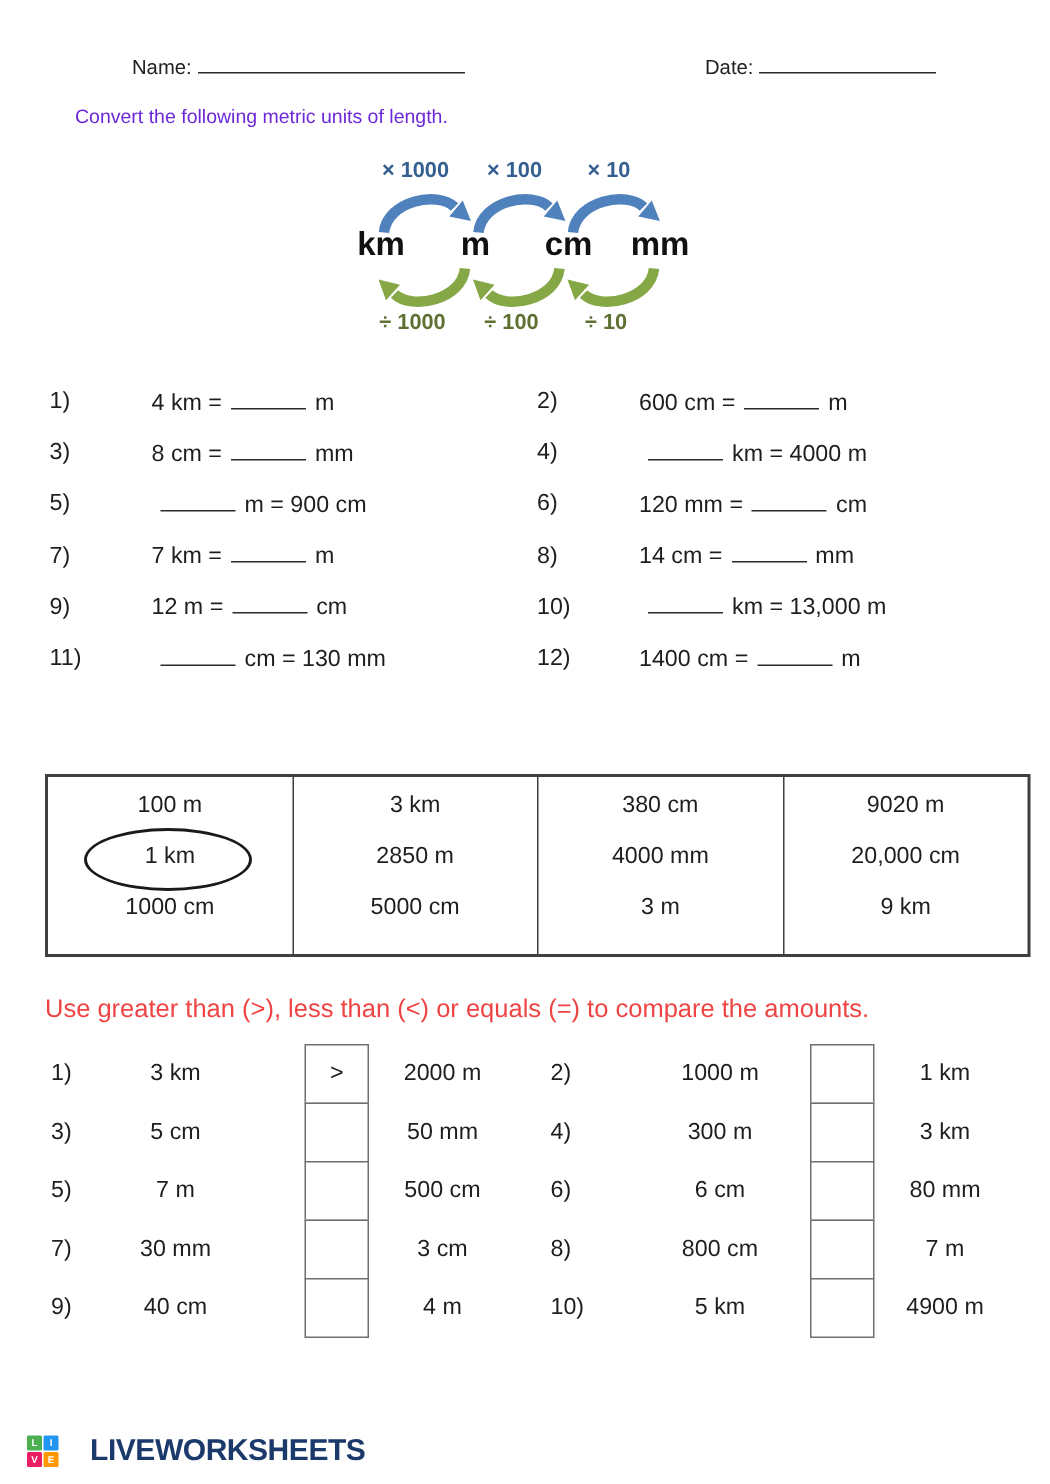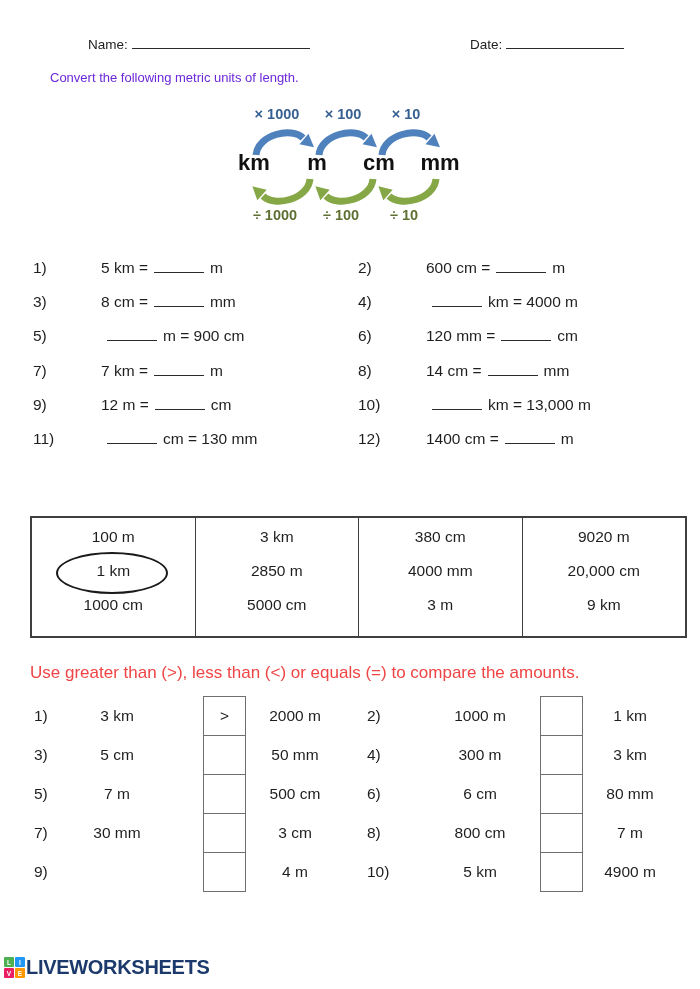--- a/index.html
+++ b/index.html
@@ -45,21 +45,21 @@
   .cmp { position:absolute; left:30px; top:696px; width:645px; height:198px; }
   .cmprow { position:absolute; left:0; width:100%; height:39px; line-height:39px; font-size:15.5px; }
   .cnum2 { position:absolute; width:46px; }
   .camt { position:absolute; width:114px; text-align:center; white-space:nowrap; }
   .bcol { position:absolute; top:0; width:41px; }
   .bcell { height:38px; width:41px; border:1px solid #6f6f6f; margin-top:-1px; background:#fff;
            text-align:center; line-height:38px; font-size:15.5px; color:#1b1b1b; }
   .bcell:first-child { margin-top:0; }
 
   
-  .footer { position:absolute; left:4px; top:956px; display:flex; align-items:center; gap:1px; }
+  .footer { position:absolute; left:18px; top:956px; display:flex; align-items:center; gap:21px; }
   .lw-icon { display:grid; grid-template-columns:10px 10px; grid-template-rows:10px 10px; gap:1px; }
   .sq { display:flex; align-items:center; justify-content:center; color:#fff; font-size:6.5px; font-weight:700; border-radius:1px; }
   .sq-l { background:#4caf50; }
   .sq-i { background:#2196f3; }
   .sq-v { background:#e91e63; }
   .sq-e { background:#ff9800; }
   .lw-text { font-size:20px; font-weight:700; color:#1b3a6b; letter-spacing:-0.3px; }
 </style>
 </head>
 <body>
@@ -112,21 +112,21 @@
     </svg>
 
     <span class="dlabel" style="left:38px">÷ 1000</span>
     <span class="dlabel" style="left:104px">÷ 100</span>
     <span class="dlabel" style="left:167px">÷ 10</span>
   </div>
 
   <div class="conv colL">
     <div class="crow">
       <span class="cnum">1)</span>
-      <span class="ctext"><span>5 km =</span><span class="blank"></span><span>m</span></span>
+      <span class="ctext"><span>4 km =</span><span class="blank"></span><span>m</span></span>
     </div>
     <div class="crow">
       <span class="cnum">3)</span>
       <span class="ctext"><span>8 cm =</span><span class="blank"></span><span>mm</span></span>
     </div>
     <div class="crow">
       <span class="cnum">5)</span>
       <span class="ctext"><span></span><span class="blank"></span><span>m = 900 cm</span></span>
     </div>
     <div class="crow">
@@ -239,20 +239,21 @@
     <div class="cmprow" style="top:117px">
       <span class="cnum2" style="left:4px">7)</span>
       <span class="camt" style="left:30px">30 mm</span>
       <span class="camt" style="left:208px">3 cm</span>
       <span class="cnum2" style="left:337px">8)</span>
       <span class="camt" style="left:393px">800 cm</span>
       <span class="camt" style="left:543px">7 m</span>
     </div>
     <div class="cmprow" style="top:156px">
       <span class="cnum2" style="left:4px">9)</span>
+      <span class="camt" style="left:30px">40 cm</span>
       <span class="camt" style="left:208px">4 m</span>
       <span class="cnum2" style="left:337px">10)</span>
       <span class="camt" style="left:393px">5 km</span>
       <span class="camt" style="left:543px">4900 m</span>
     </div>
   </div>
 
   <div class="footer">
     <div class="lw-icon">
       <span class="sq sq-l">L</span>

